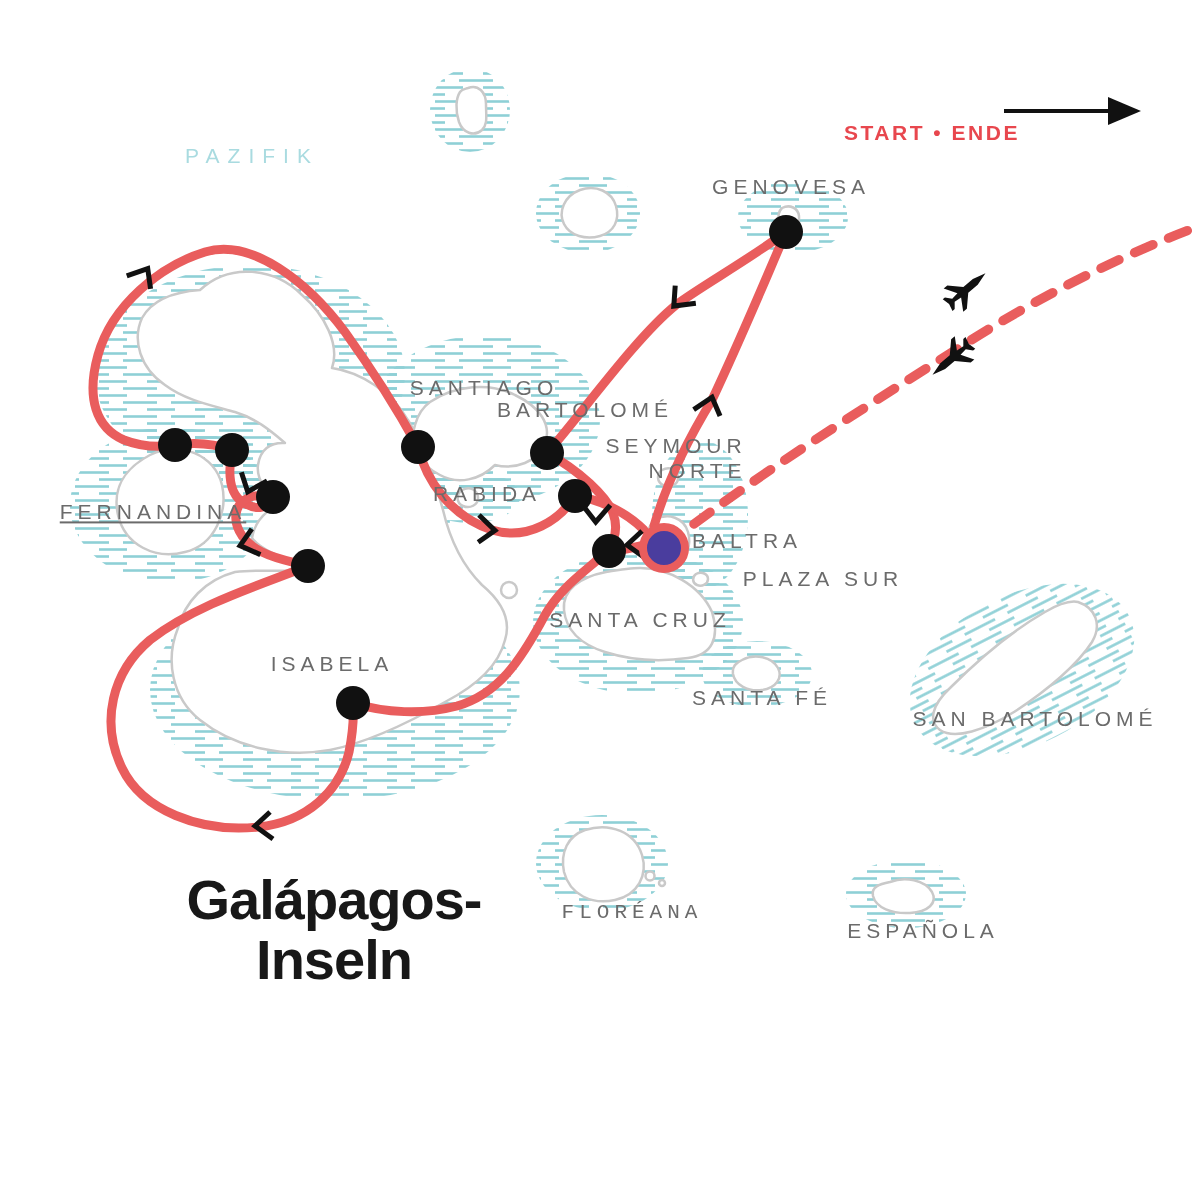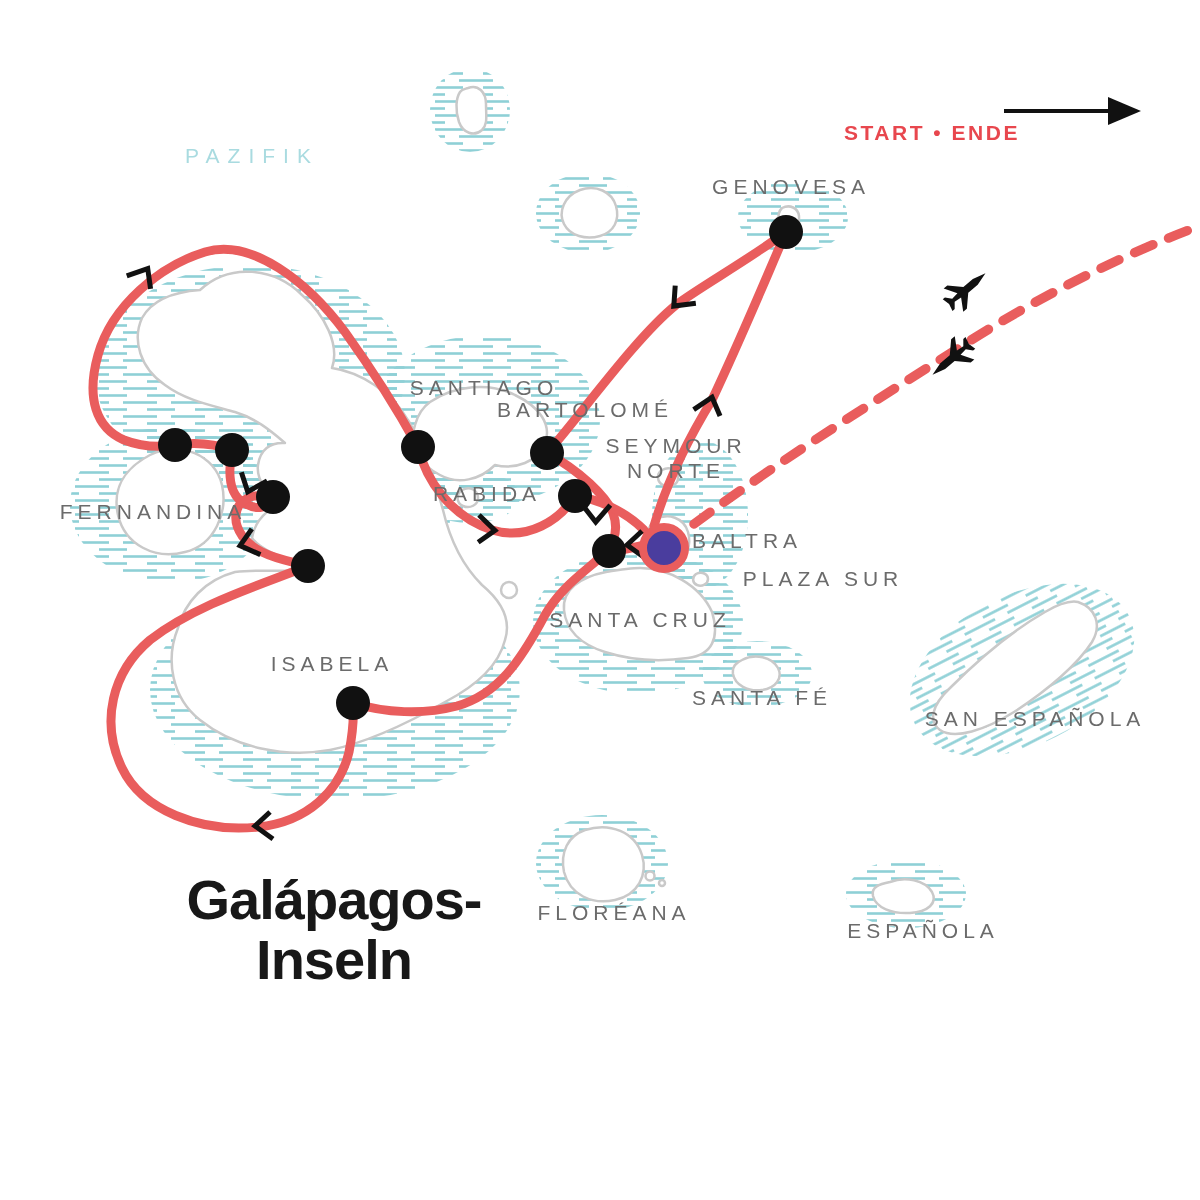--- a/index.html
+++ b/index.html
@@ -1,21 +1,21 @@
 <!DOCTYPE html>
 <html><head>
 <meta charset="utf-8">
 <style>
   html,body{margin:0;padding:0;background:#fff;}
   #stage{position:relative;width:1200px;height:1200px;background:#fff;overflow:hidden;
          font-family:"Liberation Sans",sans-serif;}
   #map-svg{position:absolute;left:0;top:0;}
   .lbl{position:absolute;transform:translate(-50%,-50%);white-space:nowrap;
        font:400 21px/1.2 "Liberation Sans",sans-serif;color:#6B6B6B;
-       letter-spacing:5px;text-align:center;}
+       letter-spacing:5px;text-align:right;}
   .lbl.two-line span{display:block;}
   .ocean{font-size:21px;letter-spacing:8px;color:#A9DBE0;}
   .map-title{position:absolute;left:334px;top:932px;transform:translate(-50%,-50%);
        text-align:center;color:#181818;font:700 56px/1.0 "Liberation Sans",sans-serif;
        letter-spacing:-1px;}
   .map-title span{display:block;margin-bottom:4px;}
   .quito-city{position:absolute;left:930px;top:98px;transform:translate(-50%,-50%);
        font:700 52px/1 "Liberation Sans",sans-serif;color:#121212;letter-spacing:0;}
   .quito-sub{position:absolute;left:932px;top:132px;transform:translate(-50%,-50%);
        font:700 21px/1 "Liberation Sans",sans-serif;color:#E8474E;letter-spacing:2.5px;}
@@ -141,25 +141,25 @@
   <div class="lbl" style="left:484px;top:388px;">SANTIAGO</div>
   <div class="lbl" style="left:585px;top:410px;">BARTOLOMÉ</div>
   <div class="lbl" style="left:487px;top:494px;">RABIDA</div>
   <div class="lbl two-line" style="left:676px;top:458px;">
     <span>SEYMOUR</span>
     <span>NORTE</span>
   </div>
   <div class="lbl" style="left:747px;top:541px;">BALTRA</div>
   <div class="lbl" style="left:823px;top:579px;">PLAZA SUR</div>
   <div class="lbl" style="left:640px;top:620px;">SANTA CRUZ</div>
-  <div class="lbl" style="left:153px;top:512px;">FERNANDINA</div>
+  <div class="lbl" style="left:153px;top:512px;text-decoration:underline;">FERNANDINA</div>
   <div class="lbl" style="left:332px;top:664px;">ISABELA</div>
   <div class="lbl" style="left:762px;top:698px;">SANTA FÉ</div>
-  <div class="lbl" style="left:1035px;top:719px;">SAN ESPAÑOLA</div>
-  <div class="lbl" style="left:614px;top:913px;">FLORÉANA</div>
+  <div class="lbl" style="left:1035px;top:719px;">SAN BARTOLOMÉ</div>
+  <div class="lbl" style="left:632px;top:913px;font-family:Liberation Mono, monospace;">FLORÉANA</div>
   <div class="lbl" style="left:923px;top:931px;">ESPAÑOLA</div>
 
   <div class="map-title">
     <span>Galápagos-</span>
     <span>Inseln</span>
   </div>
 
   <div class="quito-sub">START • ENDE</div>
 </div>
 

